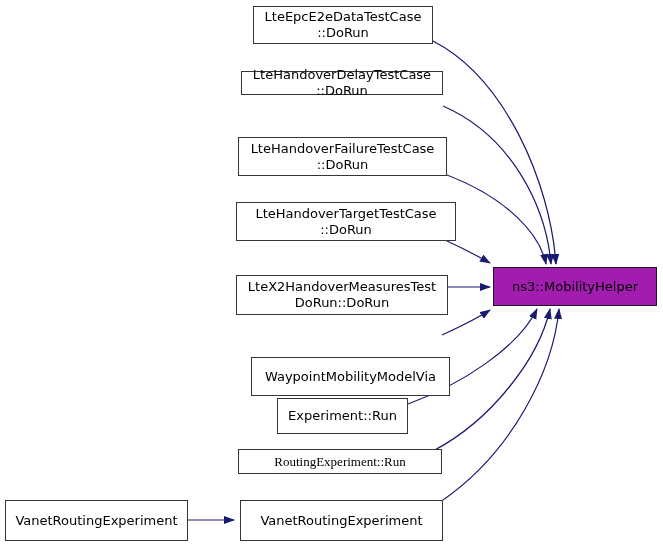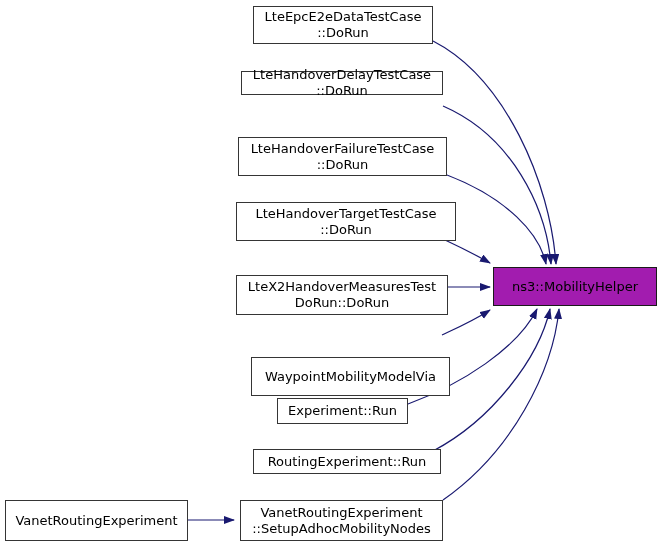--- a/index.html
+++ b/index.html
@@ -95,31 +95,30 @@
 
   <div class="node" style="left:236px; top:275px; width:212px; height:40px;">
     <div>LteX2HandoverMeasuresTest</div>
     <div>DoRun::DoRun</div>
   </div>
 
   <div class="node" style="left:251px; top:332px; width:199px; height:39px;margin-top:25px;">
     <div>WaypointMobilityModelVia</div>
   </div>
 
-  <div class="node" style="left:277px; top:398px; width:131px; height:26px;">
+  <div class="node" style="left:277px; top:398px; width:131px; height:36px;">
     <div>Experiment::Run</div>
   </div>
 
-  <div class="node" style="left:253px; top:449px; width:188px; height:25px;">
+  <div class="node" style="left:238px; top:449px; width:204px; height:25px;font-family:Liberation Serif, serif;">
     <div>RoutingExperiment::Run</div>
   </div>
 
   <div class="node" style="left:240px; top:500px; width:203px; height:41px;">
     <div>VanetRoutingExperiment</div>
-    <div>::SetupAdhocMobilityNodes</div>
   </div>
 
   <div class="node" style="left:5px; top:500px; width:183px; height:41px;">
     <div>VanetRoutingExperiment</div>
   </div>
 
   <div class="node target" style="left:493px; top:267px; width:164px; height:39px;">
     <div>ns3::MobilityHelper</div>
   </div>
 

